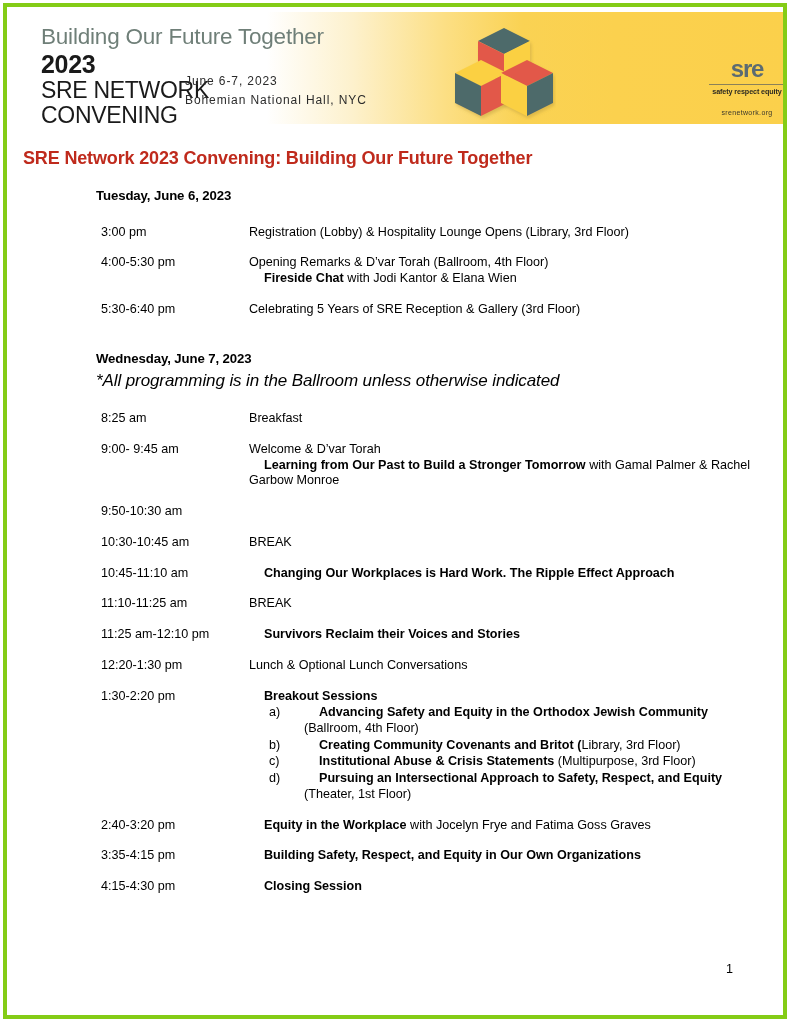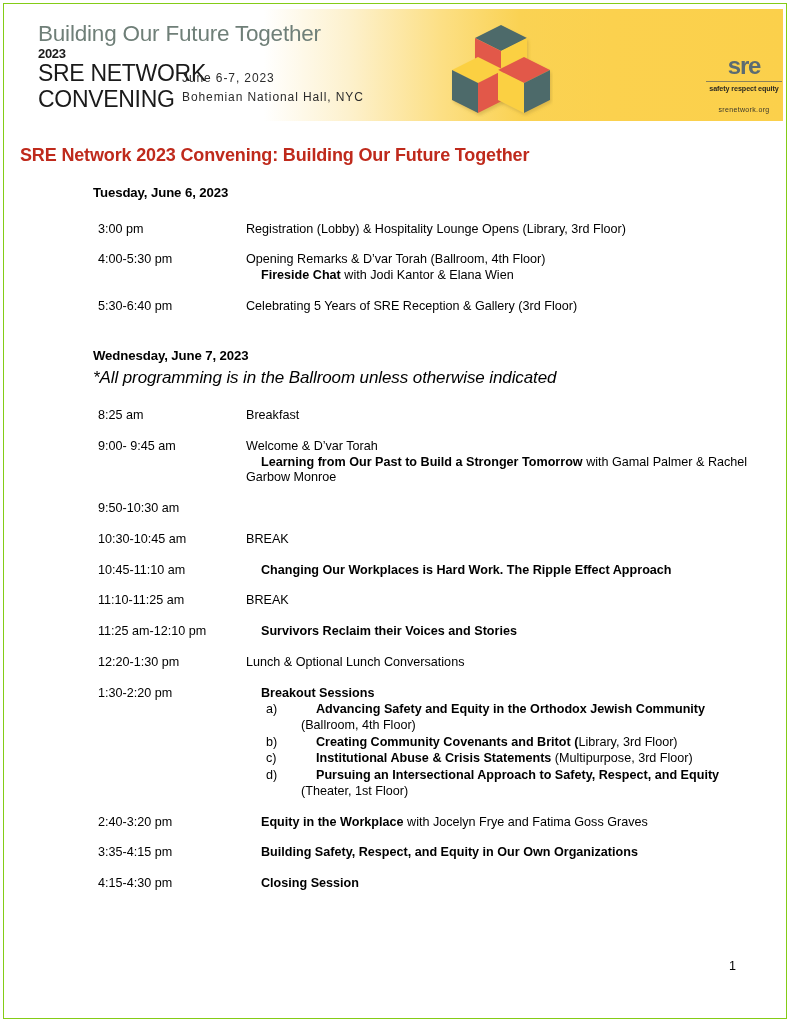--- a/index.html
+++ b/index.html
@@ -14,21 +14,21 @@
     color: #000000;
     position: relative;
     overflow: hidden;
   }
   .page {
     position: absolute;
     left: 3px;
     top: 3px;
     width: 784px;
     height: 1016px;
-    border: 1px solid #84cc16;
+    border: 4px solid #84cc16;
     background: #ffffff;
     box-sizing: border-box;
     overflow: hidden;
   }
 
   
   .banner {
     position: absolute;
     left: 4px;
     top: 5px;
@@ -52,21 +52,21 @@
   }
   .banner-tagline {
     font-size: 22.5px;
     font-weight: 400;
     letter-spacing: -0.2px;
     color: #6f7f78;
     line-height: 1.05;
     white-space: nowrap;
   }
   .banner-year {
-    font-size: 13px;
+    font-size: 25px;
     font-weight: 700;
     color: #1a1a1a;
     line-height: 1.12;
     letter-spacing: -0.3px;
     margin-top: 1px;
   }
   .banner-name {
     font-size: 23px;
     font-weight: 400;
     color: #1a1a1a;

